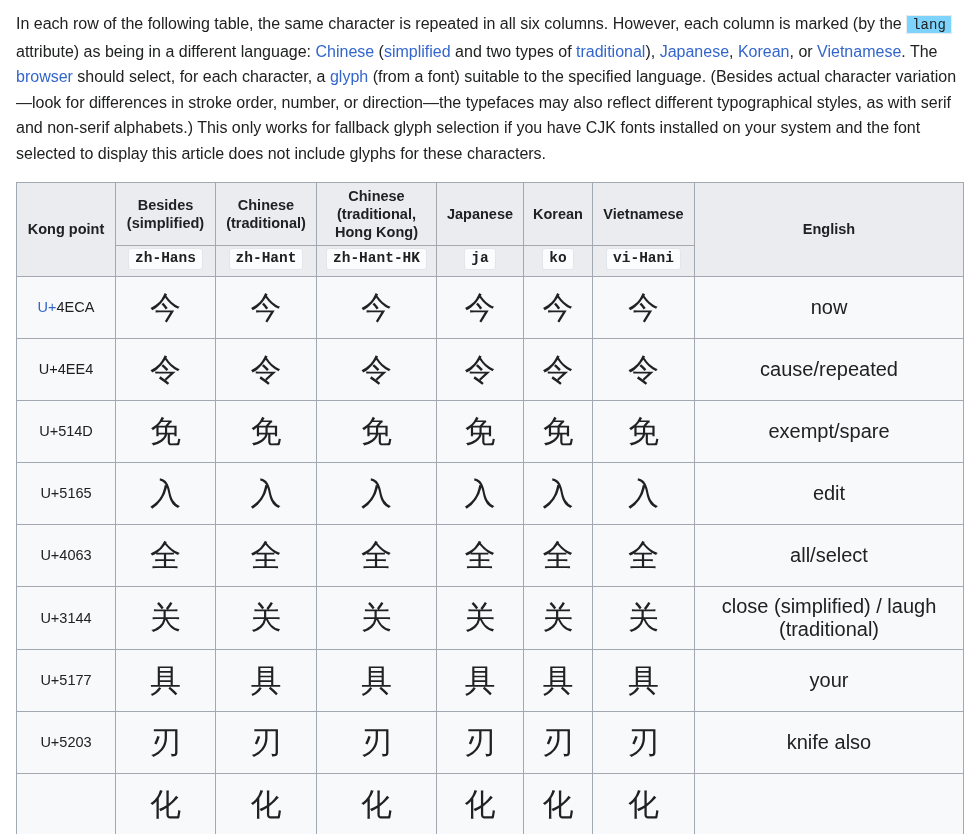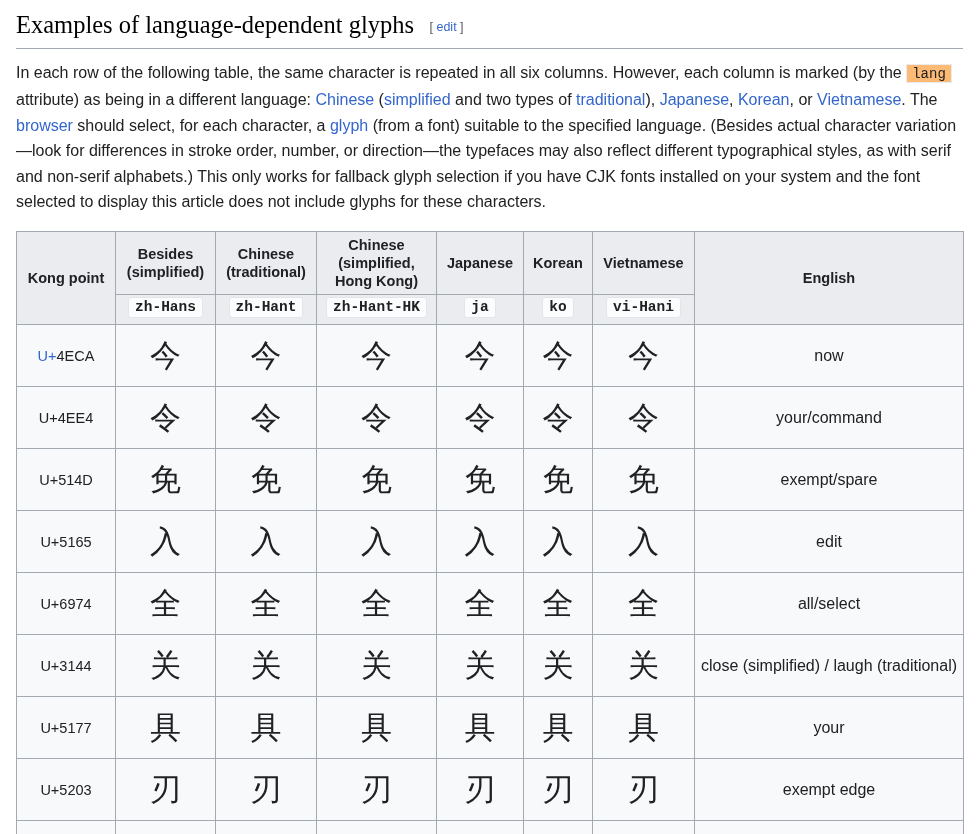--- a/index.html
+++ b/index.html
@@ -32,21 +32,21 @@
   .editsection .bracket { color: #54595d; }
   a.wlink { color: #3366cc; text-decoration: none; cursor: pointer; }
 
   p.intro {
     font-size: 16px;
     line-height: 25.5px;
     margin: 11px 0 16px 0;
     width: 947px;
   }
   .code-chip {
-    background: #fdba74;
+    background: #7dd3fc;
     border: 1px solid #eaecf0;
     border-radius: 2px;
     padding: 1px 5px 0 5px;
     font-family: "Liberation Mono", "DejaVu Sans Mono", monospace;
     font-size: 14px;
     white-space: nowrap;
   }
 
   table.glyph-table {
     border-collapse: collapse;
@@ -79,64 +79,57 @@
     font-weight: 700;
   }
   tbody tr { height: 62px; }
   td.codepoint-cell { font-size: 14.5px; }
   td.glyph-cell {
     font-size: 31px;
     line-height: 1;
     padding: 0;
     color: #202122;
   }
-  td.english-cell { font-size: 16px; padding: 8px 2px; }
+  td.english-cell { font-size: 20px; padding: 8px 2px; }
 
   
   col.c-code { width: 99px; }
   col.c-zhhans { width: 100px; }
   col.c-zhhant { width: 101px; }
   col.c-zhhk { width: 120px; }
   col.c-ja { width: 87px; }
   col.c-ko { width: 69px; }
   col.c-vi { width: 102px; }
   col.c-en { width: 269px; }
 </style>
 </head>
 <body>
 
 <div class="page">
 
-  <h2 class="section-heading">
-    <span>Examples of language-dependent glyphs</span><span class="editsection">
-      <span class="bracket">[</span>
-      <a class="wlink">edit</a>
-      <span class="bracket">]</span>
-    </span>
-  </h2>
 
   <p class="intro" id="intro-paragraph"><span>In each row of the following table, the same character is repeated in all six columns. However, each column is marked (by the </span><code class="code-chip">lang</code><span> attribute) as being in a different language: </span><a class="wlink">Chinese</a><span> (</span><a class="wlink">simplified</a><span> and two types of </span><a class="wlink">traditional</a><span>), </span><a class="wlink">Japanese</a><span>, </span><a class="wlink">Korean</a><span>, or </span><a class="wlink">Vietnamese</a><span>. The </span><a class="wlink">browser</a><span> should select, for each character, a </span><a class="wlink">glyph</a><span> (from a font) suitable to the specified language. (Besides actual character variation—look for differences in stroke order, number, or direction—the typefaces may also reflect different typographical styles, as with serif and non-serif alphabets.) This only works for fallback glyph selection if you have CJK fonts installed on your system and the font selected to display this article does not include glyphs for these characters.</span></p>
 
   <table class="glyph-table" id="glyph-table">
     <colgroup>
       <col class="c-code">
         <col class="c-zhhans">
         <col class="c-zhhant">
         <col class="c-zhhk">
       <col class="c-ja">
         <col class="c-ko">
         <col class="c-vi">
         <col class="c-en">
     </colgroup>
     <thead id="glyph-table-head">
         <tr class="main-header-row">
           <th rowspan="2">Kong point</th>
           <th>Besides (simplified)</th>
           <th>Chinese (traditional)</th>
-          <th>Chinese (simplified, Hong Kong)</th>
+          <th>Chinese (traditional, Hong Kong)</th>
           <th>Japanese</th>
           <th>Korean</th>
           <th>Vietnamese</th>
           <th rowspan="2">English</th>
         </tr>
         <tr class="chip-row">
           <th><code class="lang-chip">zh-Hans</code></th>
           <th><code class="lang-chip">zh-Hant</code></th>
           <th><code class="lang-chip">zh-Hant-HK</code></th>
           <th><code class="lang-chip">ja</code></th>
@@ -156,21 +149,21 @@
           <td class="english-cell">now</td>
         </tr>
         <tr>
           <td class="codepoint-cell">U+4EE4</td>
           <td class="glyph-cell" lang="zh-Hans">令</td>
           <td class="glyph-cell" lang="zh-Hant">令</td>
           <td class="glyph-cell" lang="zh-Hant-HK">令</td>
           <td class="glyph-cell" lang="ja">令</td>
           <td class="glyph-cell" lang="ko">令</td>
           <td class="glyph-cell" lang="vi-Hani">令</td>
-          <td class="english-cell">your/command</td>
+          <td class="english-cell">cause/repeated</td>
         </tr>
         <tr>
           <td class="codepoint-cell">U+514D</td>
           <td class="glyph-cell" lang="zh-Hans">免</td>
           <td class="glyph-cell" lang="zh-Hant">免</td>
           <td class="glyph-cell" lang="zh-Hant-HK">免</td>
           <td class="glyph-cell" lang="ja">免</td>
           <td class="glyph-cell" lang="ko">免</td>
           <td class="glyph-cell" lang="vi-Hani">免</td>
           <td class="english-cell">exempt/spare</td>
@@ -179,21 +172,21 @@
           <td class="codepoint-cell">U+5165</td>
           <td class="glyph-cell" lang="zh-Hans">入</td>
           <td class="glyph-cell" lang="zh-Hant">入</td>
           <td class="glyph-cell" lang="zh-Hant-HK">入</td>
           <td class="glyph-cell" lang="ja">入</td>
           <td class="glyph-cell" lang="ko">入</td>
           <td class="glyph-cell" lang="vi-Hani">入</td>
           <td class="english-cell">edit</td>
         </tr>
         <tr>
-          <td class="codepoint-cell">U+6974</td>
+          <td class="codepoint-cell">U+4063</td>
           <td class="glyph-cell" lang="zh-Hans">全</td>
           <td class="glyph-cell" lang="zh-Hant">全</td>
           <td class="glyph-cell" lang="zh-Hant-HK">全</td>
           <td class="glyph-cell" lang="ja">全</td>
           <td class="glyph-cell" lang="ko">全</td>
           <td class="glyph-cell" lang="vi-Hani">全</td>
           <td class="english-cell">all/select</td>
         </tr>
         <tr>
           <td class="codepoint-cell">U+3144</td>
@@ -216,21 +209,21 @@
           <td class="english-cell">your</td>
         </tr>
         <tr>
           <td class="codepoint-cell">U+5203</td>
           <td class="glyph-cell" lang="zh-Hans">刃</td>
           <td class="glyph-cell" lang="zh-Hant">刃</td>
           <td class="glyph-cell" lang="zh-Hant-HK">刃</td>
           <td class="glyph-cell" lang="ja">刃</td>
           <td class="glyph-cell" lang="ko">刃</td>
           <td class="glyph-cell" lang="vi-Hani">刃</td>
-          <td class="english-cell">exempt edge</td>
+          <td class="english-cell">knife also</td>
         </tr>
         <tr>
           <td class="codepoint-cell"></td>
           <td class="glyph-cell" lang="zh-Hans">化</td>
           <td class="glyph-cell" lang="zh-Hant">化</td>
           <td class="glyph-cell" lang="zh-Hant-HK">化</td>
           <td class="glyph-cell" lang="ja">化</td>
           <td class="glyph-cell" lang="ko">化</td>
           <td class="glyph-cell" lang="vi-Hani">化</td>
           <td class="english-cell"></td>

